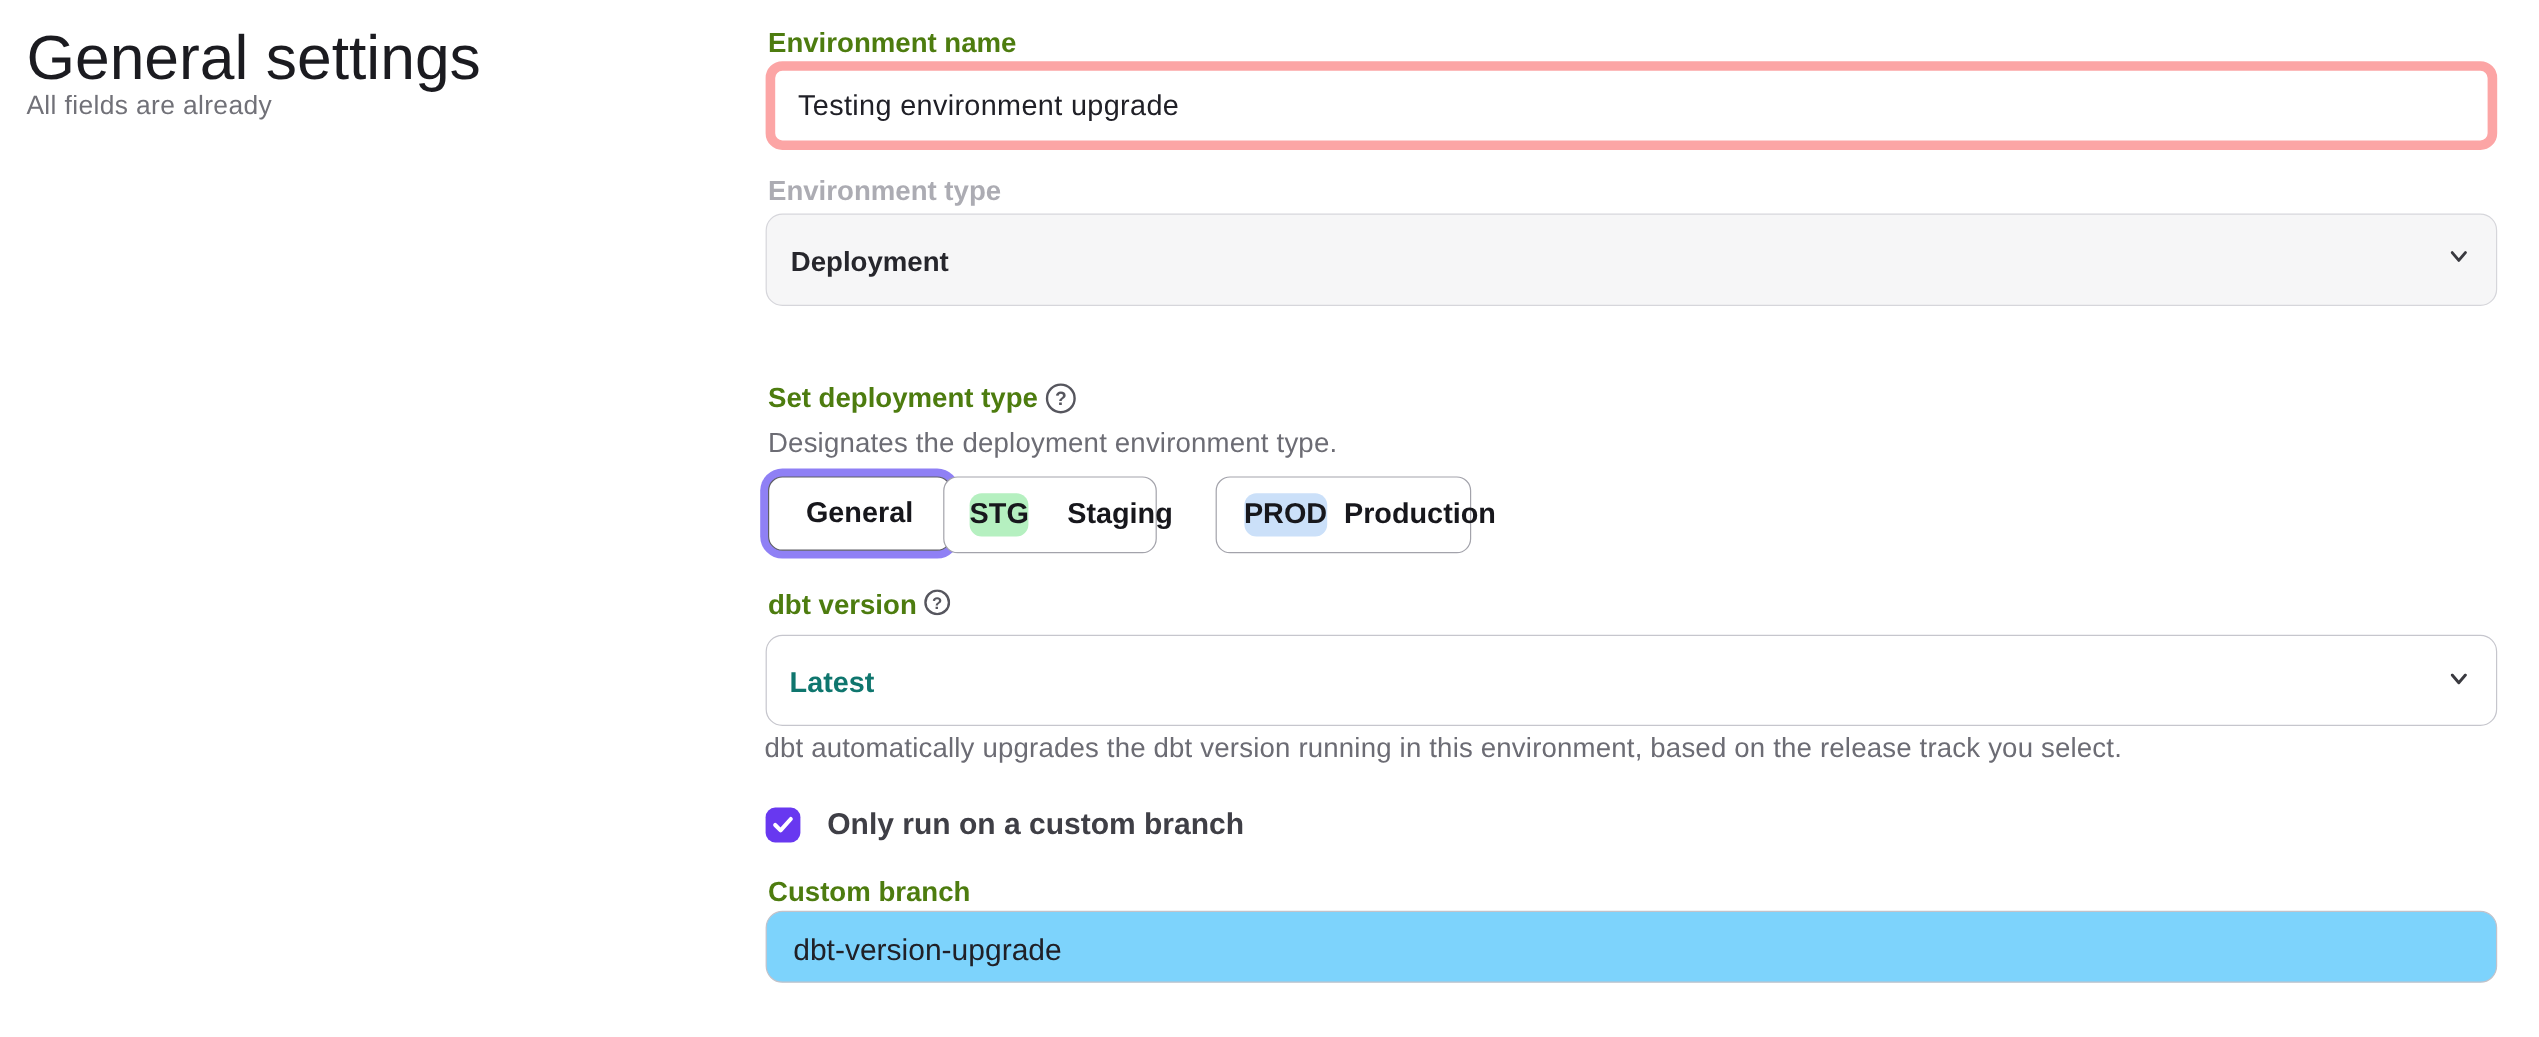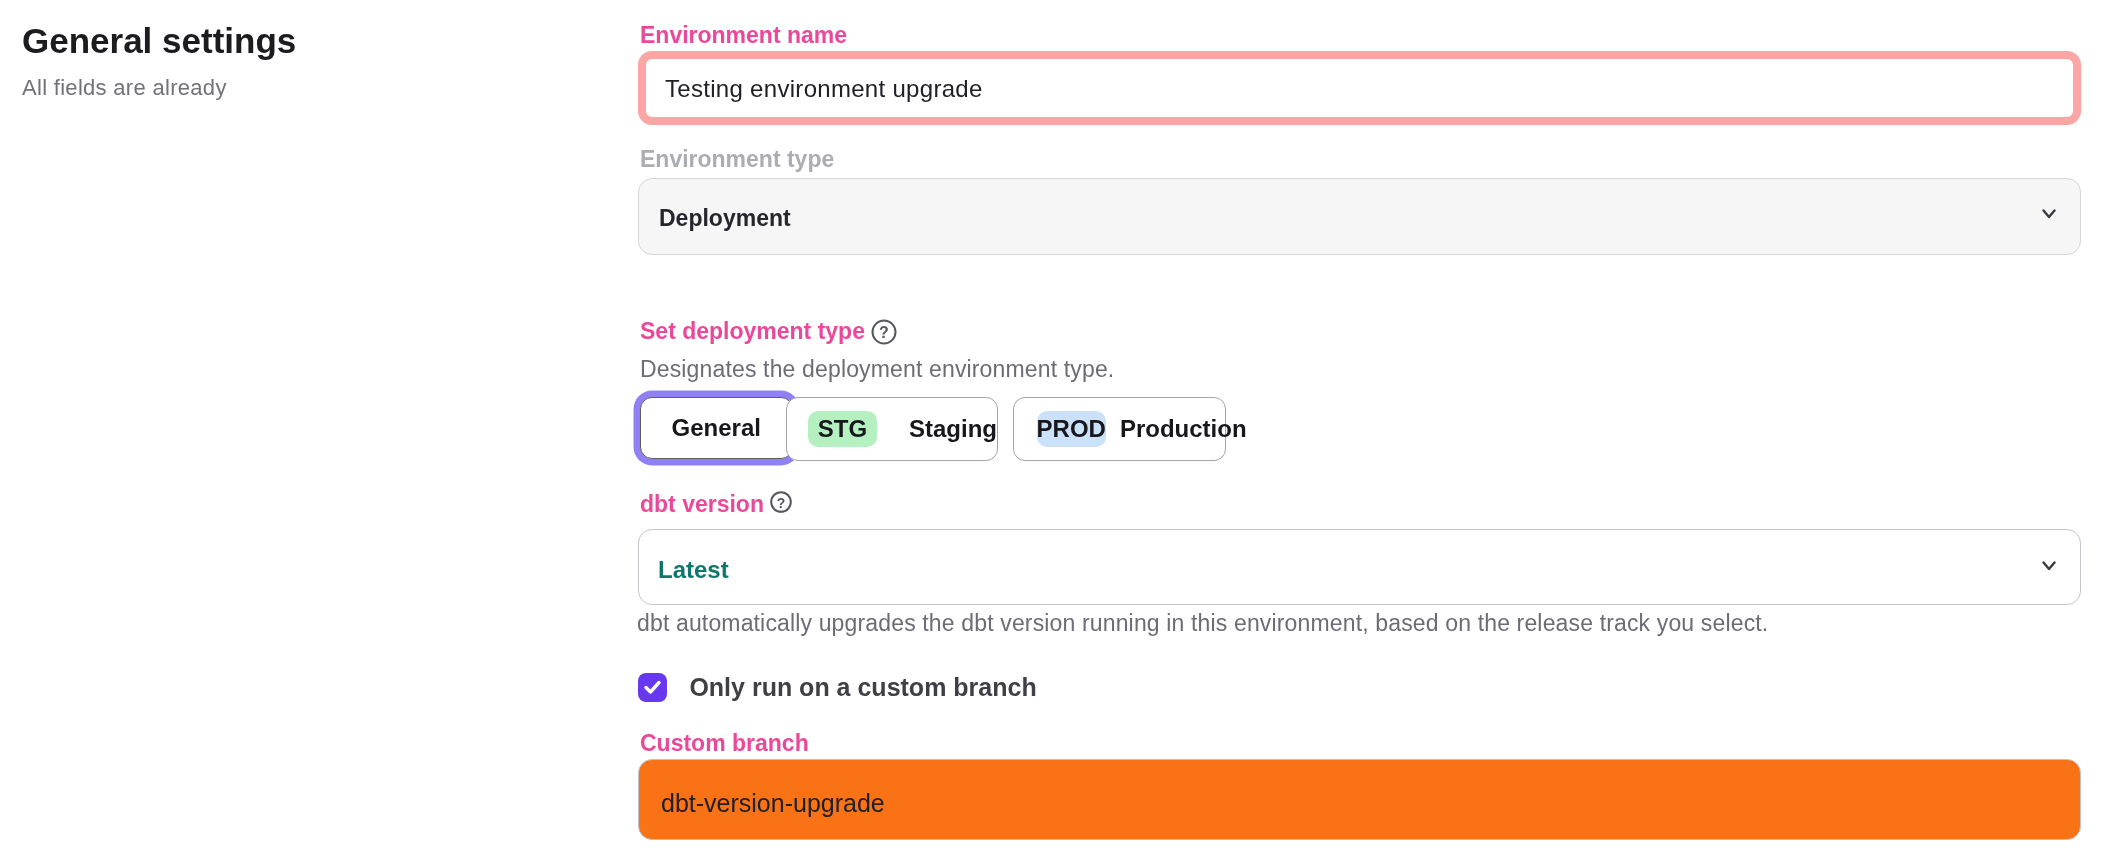--- a/index.html
+++ b/index.html
@@ -1,27 +1,27 @@
 <!DOCTYPE html>
 <html><head>
 <meta charset="utf-8">
 <style>
 * { margin:0; padding:0; box-sizing:border-box; }
 html,body { width:2116px; height:864px; background:#ffffff; font-family:"Liberation Sans", sans-serif; }
 #page { position:relative; width:2116px; height:864px; overflow:hidden; }
 .abs { position:absolute; white-space:nowrap; }
-.lbl { font-size:23px; font-weight:700; color:#ec4899; line-height:1; }
+.lbl { font-size:23px; font-weight:700; color:#4d7c0f; line-height:1; }
 .help { font-size:23px; font-weight:400; color:#6c6c74; line-height:1; letter-spacing:0.15px; }
 .box { position:absolute; left:638px; width:1443px; border-radius:14px; }
 </style>
 </head>
 <body>
 <div id="page">
 
-  <div class="abs" style="left:22px; top:22.5px; font-size:35px; font-weight:700; color:#1b1b20; line-height:1;">General settings</div>
+  <div class="abs" style="left:22px; top:22.5px; font-size:52px; font-weight:400; color:#1b1b20; line-height:1;">General settings</div>
   <div class="abs" style="left:22px; top:76.5px; font-size:22px; color:#717178; line-height:1; letter-spacing:0.3px;">All fields are already</div>
 
   <div class="abs lbl" style="left:640px; top:24.3px;">Environment name</div>
   <div class="box" style="top:50.5px; height:74px; border:8px solid #fca5a5; background:#fff; display:flex; align-items:center; padding-left:19px;">
     <span style="position:relative; top:1px; font-size:24px; color:#202027; letter-spacing:0.3px;">Testing environment upgrade</span>
   </div>
 
   <div class="abs lbl" style="left:640px; top:147.9px; color:#acacb3;">Environment type</div>
   <div class="box" style="top:178px; height:77px; border:1.5px solid #d6d6db; background:#f6f6f7; display:flex; align-items:center; padding-left:20px;">
     <span style="position:relative; top:1.5px; font-size:23px; font-weight:700; color:#26262c;">Deployment</span>
@@ -33,21 +33,21 @@
   <div class="abs lbl" style="left:640px; top:319.5px;">Set deployment type</div>
   <svg class="abs" style="left:871px; top:319px;" width="26" height="26" viewBox="0 0 26 26">
       <circle cx="13" cy="13" r="11.5" fill="none" stroke="#56565e" stroke-width="2"></circle>
       <text x="13" y="18.5" text-anchor="middle" font-size="16" font-weight="700" fill="#56565e" font-family="Liberation Sans">?</text>
     </svg>
   <div class="abs help" style="left:640px; top:357.6px;">Designates the deployment environment type.</div>
 
   <div class="abs" style="left:639.8px; top:396.8px; width:153px; height:62.5px; border:1.5px solid #5f5f66; border-radius:12px; box-shadow:0 0 0 6.5px #8f80f5; background:#fff; display:flex; align-items:center; justify-content:center;">
     <span style="font-size:24px; font-weight:700; color:#17171c;">General</span>
   </div>
-  <div class="abs" style="left:786px; top:397px; width:212px; height:64px; border:1.5px solid #a3a3ab; border-radius:12px; background:#fff; display:flex; align-items:center; padding-left:21px;">
+  <div class="abs" style="left:786px; top:397px; width:178px; height:64px; border:1.5px solid #a3a3ab; border-radius:12px; background:#fff; display:flex; align-items:center; padding-left:21px;">
     <span style="display:inline-flex; align-items:center; justify-content:center; width:69px; height:36px; background:#b5f0c0; border-radius:10px; font-size:24px; font-weight:700; color:#17171c;">STG</span>
     <span style="margin-left:32px; font-size:24px; font-weight:700; color:#17171c;">Staging</span>
   </div>
   <div class="abs" style="left:1012.6px; top:397px; width:213px; height:64px; border:1.5px solid #a3a3ab; border-radius:12px; background:#fff; display:flex; align-items:center; padding-left:23px;">
     <span style="display:inline-flex; align-items:center; justify-content:center; width:86px; height:36px; background:#cbe0f9; border-radius:10px; font-size:24px; font-weight:700; color:#17171c;">PROD</span>
     <span style="margin-left:14px; font-size:24px; font-weight:700; color:#17171c;">Production</span>
   </div>
 
   <div class="abs lbl" style="left:640px; top:493.3px;">dbt version</div>
   <svg class="abs" style="left:770px; top:491px;" width="22" height="22" viewBox="0 0 22 22">
@@ -63,16 +63,16 @@
   <div class="abs help" style="left:637px; top:612.3px;">dbt automatically upgrades the dbt version running in this environment, based on the release track you select.</div>
 
   <div class="abs" style="left:638.3px; top:673px; width:29px; height:28.5px; background:#6838f0; border-radius:8px;">
     <svg width="29" height="28.5" viewBox="0 0 29 28.5">
         <path d="M8 14.5 L12.5 19 L21 9.5" fill="none" stroke="#fff" stroke-width="3.4" stroke-linecap="round" stroke-linejoin="round"></path>
       </svg>
   </div>
   <div class="abs" style="left:689.4px; top:674.8px; font-size:25px; font-weight:700; color:#3f3f46; line-height:1;">Only run on a custom branch</div>
 
   <div class="abs lbl" style="left:640px; top:732.3px;">Custom branch</div>
-  <div class="box" style="top:758.8px; height:81px; border:1.5px solid #c2c2ca; background:#f97316; display:flex; align-items:center; padding-left:22px;">
+  <div class="box" style="top:758.8px; height:60px; border:1.5px solid #c2c2ca; background:#7dd3fc; display:flex; align-items:center; padding-left:22px;">
     <span style="position:relative; top:4px; font-size:25px; color:#202027;">dbt-version-upgrade</span>
   </div>
 </div>
 
 </body></html>

